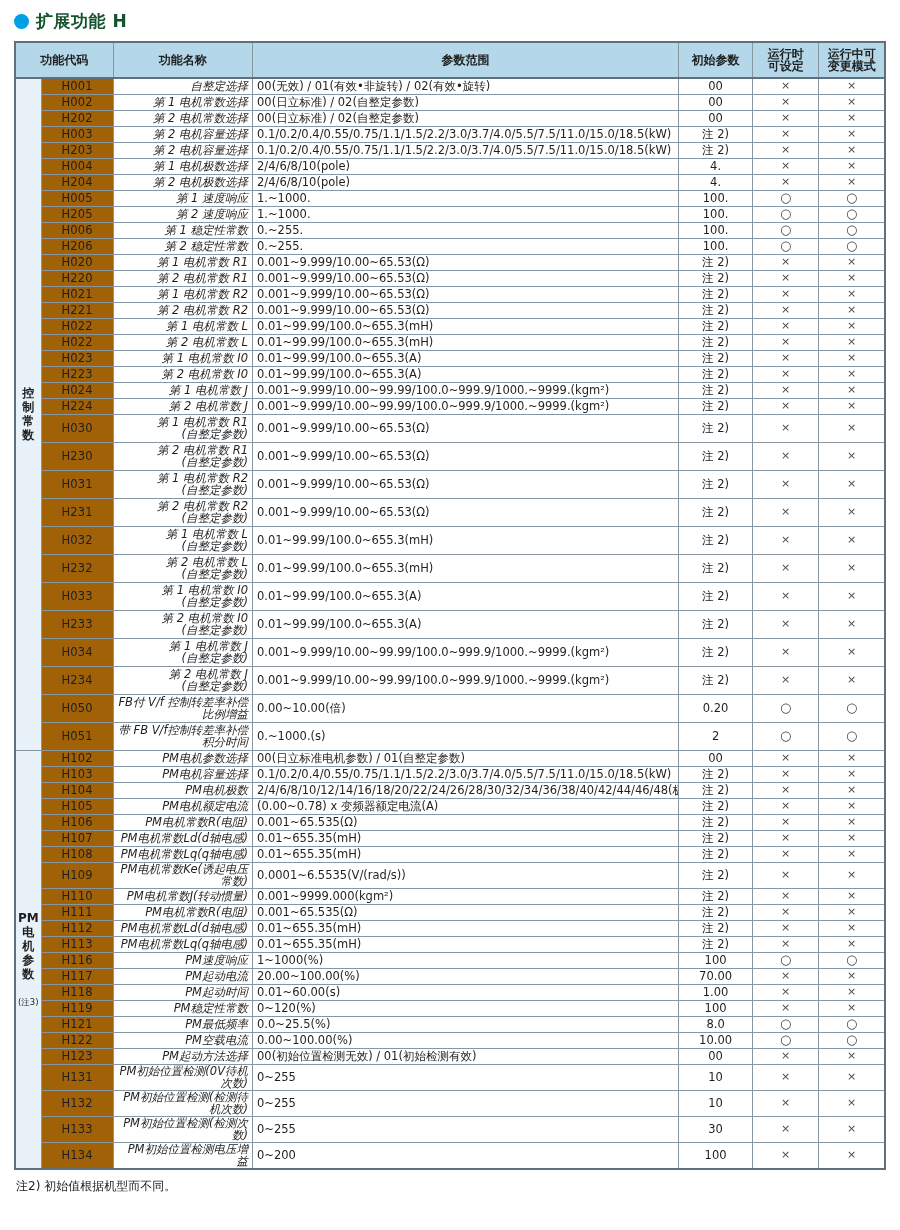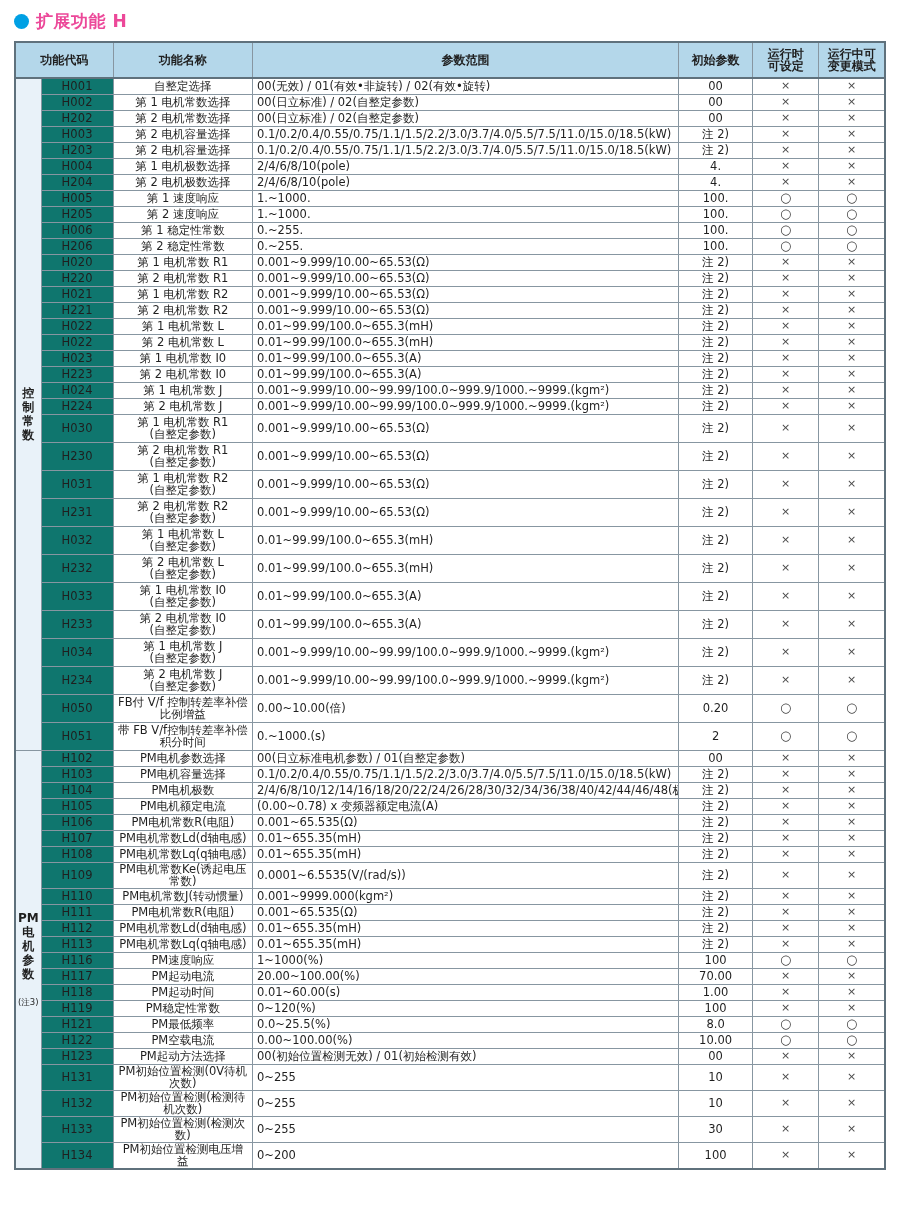--- a/index.html
+++ b/index.html
@@ -5,21 +5,21 @@
   html,body{margin:0;padding:0;background:#ffffff;}
   body{
     width:900px;height:1230px;
     font-family:"DejaVu Sans","Liberation Sans",sans-serif;
     color:#1f1f1f;
     -webkit-font-smoothing:antialiased;
   }
   .page{padding:6px 14px 0 14px;}
   .title-row{display:flex;align-items:center;gap:7px;margin:4px 0 8px 0;}
   .bullet{width:15px;height:15px;border-radius:50%;background:#00a0e4;flex:0 0 auto;}
-  .title{color:#ec4899;font-weight:bold;font-size:17px;letter-spacing:0.5px;}
+  .title{color:#14532d;font-weight:bold;font-size:17px;letter-spacing:0.5px;}
 
   table.fn{
     border-collapse:collapse;
     table-layout:fixed;
     width:872px;
     border:2px solid #5f717c;
   }
   col.c-cat{width:26px;}
   col.c-code{width:72px;}
   col.c-name{width:139px;}
@@ -51,25 +51,25 @@
     background:#e9f2f9;
     text-align:center;
     vertical-align:middle;
     padding:0;
     font-size:12px;
     font-weight:bold;
   }
   td.cat div{line-height:14px;}
   td.cat div.sub{font-size:8.5px;line-height:10px;font-weight:normal;margin-top:16px;}
   td.code{
-    background:#0f766e;
+    background:#a16207;
     text-align:center;
     letter-spacing:0.2px;
   }
-  td.name{text-align:center;white-space:pre-line;}
+  td.name{text-align:right;white-space:pre-line;font-style:italic;}
   td.range{text-align:left;white-space:nowrap;margin-left:36px;}
   td.init{text-align:center;}
   td.mark{text-align:center;color:#4a4a4a;font-size:11px;}
   td.mark.circle{font-size:13px;color:#3d3d3d;}
 
   .notes{margin:7px 0 0 2px;}
   .notes div{font-size:12px;line-height:19px;color:#1f1f1f;}
 </style>
 </head>
 <body>
@@ -575,15 +575,16 @@
           <td class="name">PM初始位置检测电压增益</td>
           <td class="range">0~200</td>
           <td class="init">100</td>
           <td class="mark">×</td>
           <td class="mark">×</td>
         </tr>
       </tbody>
   </table>
 
   <div class="notes">
+    <div>注2) 初始值根据机型而不同。</div>
   </div>
 
 </div>
 
 </body></html>

